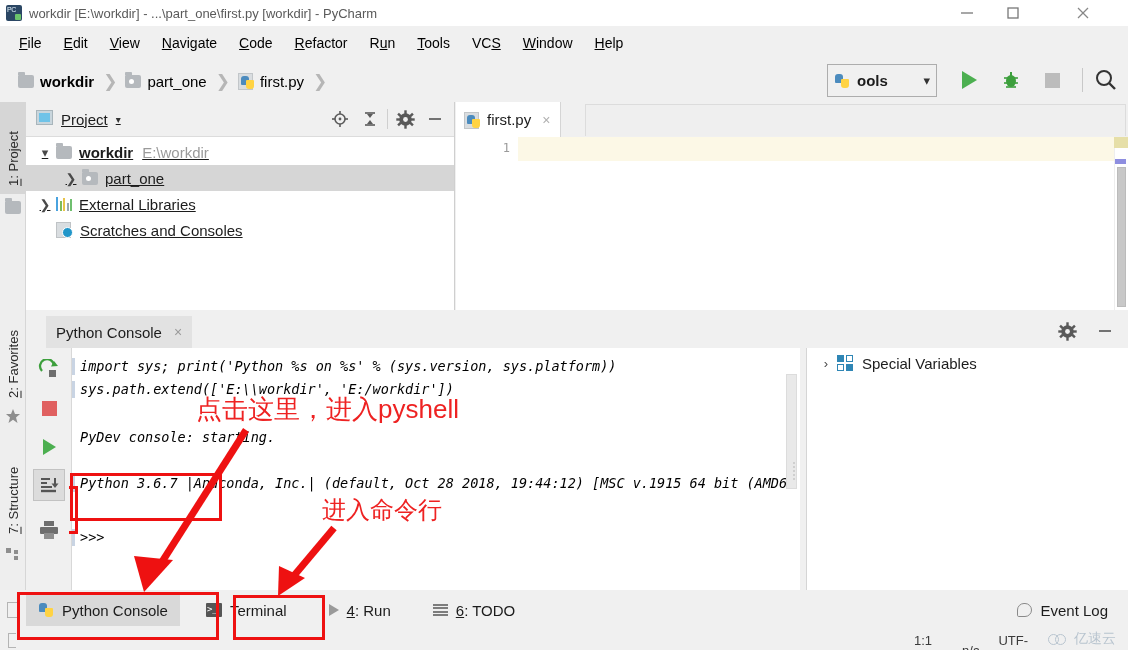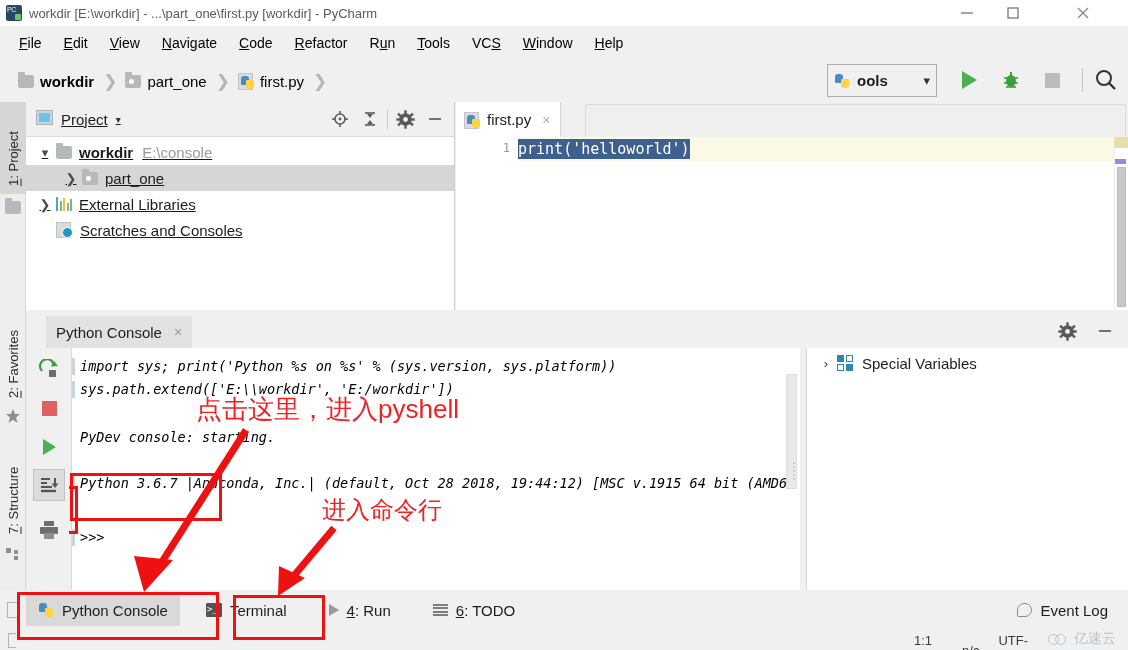--- a/index.html
+++ b/index.html
@@ -466,21 +466,21 @@
             </svg>
         </div>
       </div>
     </div>
 
     <div class="tree">
       <div class="trow">
         <span class="tw">▾</span>
         <span class="folder-ico"></span>
         <span class="tlabel bold">workdir</span>
-        <span class="tpath">E:\console</span>
+        <span class="tpath">E:\workdir</span>
       </div>
       <div class="trow sel" style="padding-left:34px">
         <span class="tw">❯</span>
         <span class="folder-ico src"></span>
         <span class="tlabel">part_one</span>
       </div>
       <div class="trow">
         <span class="tw">❯</span>
         <span class="libs-ico">
           <i style="height:14px;background:#4aa3df"></i>
@@ -508,21 +508,20 @@
           </span>
         <span class="nm">first.py</span>
         <span class="cls">×</span>
       </div>
     </div>
     <div class="ebody">
       <div class="curline"></div>
       <div class="gutter">
         <span class="gnum">1</span>
       </div>
-      <div class="codeline"><span class="sel-code">print('helloworld')</span></div>
       <div class="escroll">
         <div class="emark-y"></div>
         <div class="emark-p"></div>
         <div class="escroll-thumb"></div>
       </div>
     </div>
   </div>
 
   <div class="consolewrap">
     <div class="ctabs">

